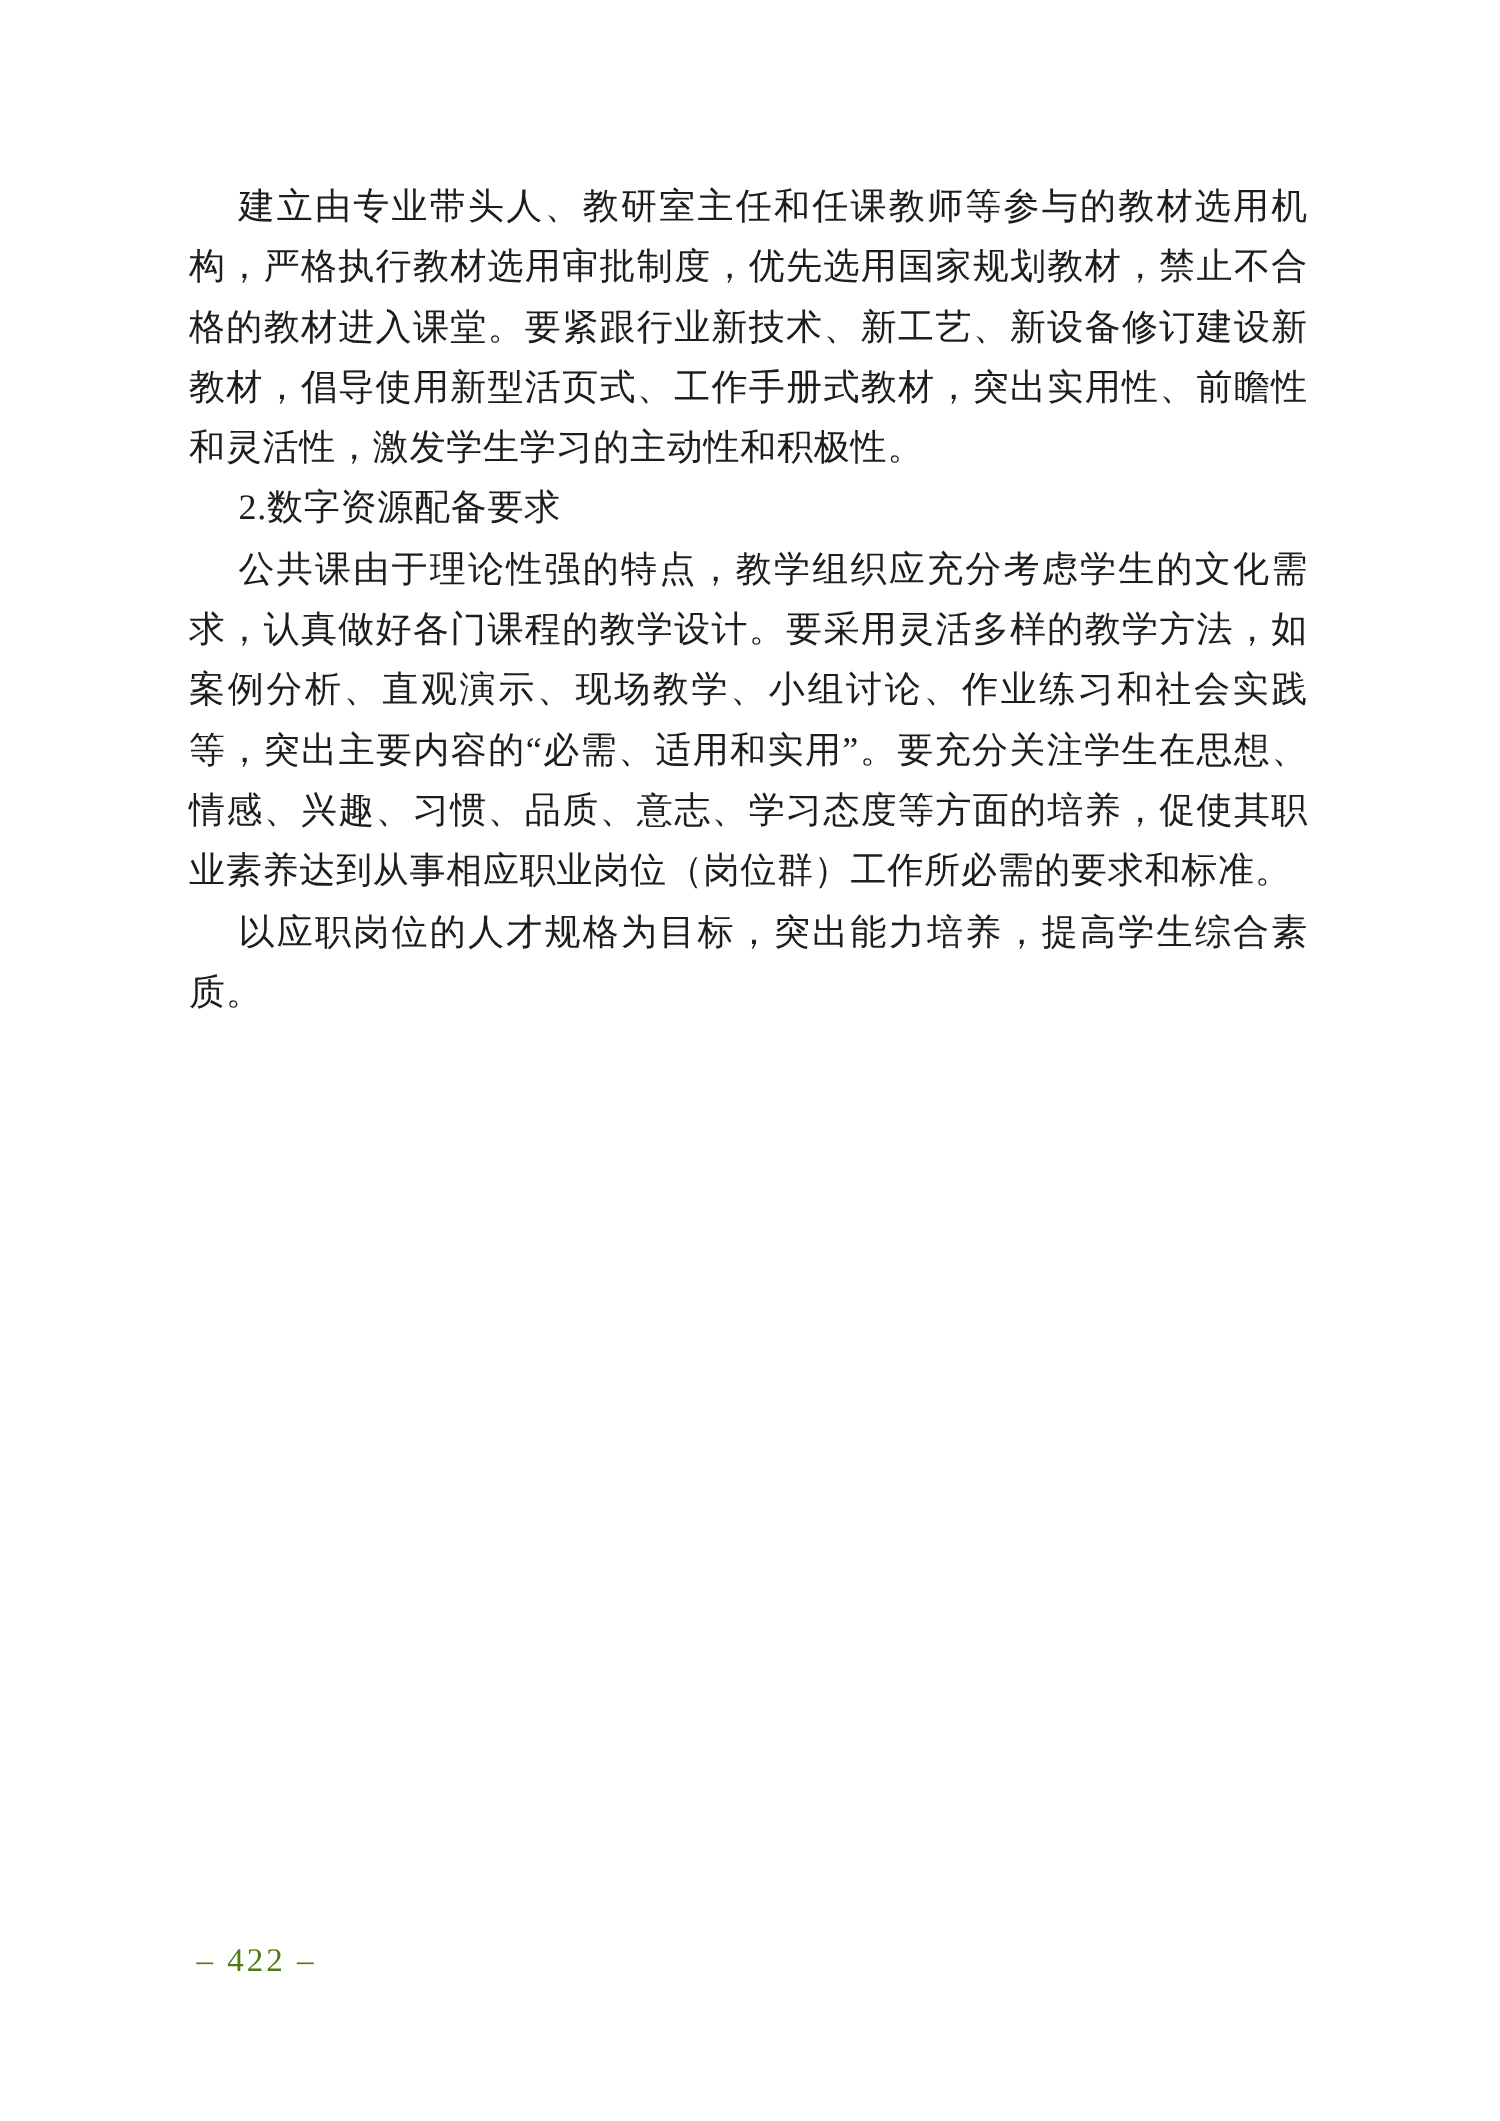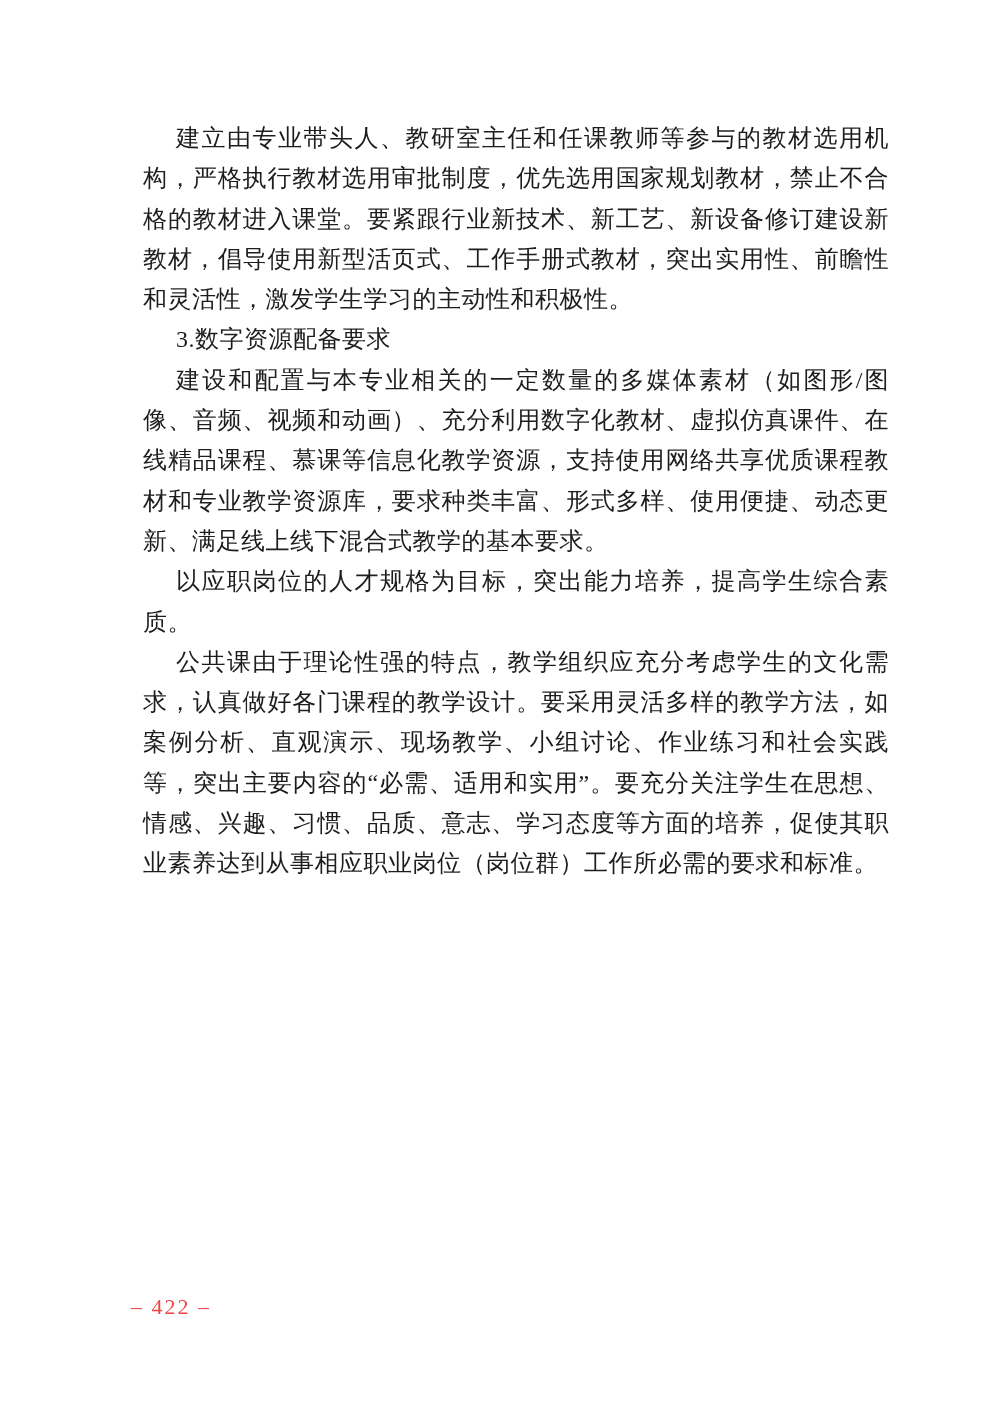--- a/index.html
+++ b/index.html
@@ -11,21 +11,21 @@
     position: relative;
     width: 1000px;
     height: 1414px;
     background: #ffffff;
     overflow: hidden;
     color: #1d1d1d;
     font-family: "Liberation Serif", "DejaVu Serif", serif;
   }
   .page-body {
     position: absolute;
-    left: 143px;
+    left: 126px;
     top: 118px;
     width: 746px;
   }
   .page-body p,
   .page-body h3 {
     margin: 0;
     padding: 0;
     font-size: 24px;
     line-height: 40.3px;
     font-weight: normal;
@@ -43,29 +43,28 @@
     text-indent: 33px;
     font-weight: bold;
     font-family: "Liberation Sans", "DejaVu Sans", sans-serif;
   }
   .page-number {
     position: absolute;
     left: 131px;
     top: 1294px;
     font-size: 22px;
     letter-spacing: 2px;
-    color: #ef4444;
+    color: #4d7c0f;
     font-family: "Liberation Serif", "DejaVu Serif", serif;
   }
 </style>
 </head>
 <body>
 
 <div class="page">
   <div class="page-body">
     <p class="para">建立由专业带头人、教研室主任和任课教师等参与的教材选用机构，严格执行教材选用审批制度，优先选用国家规划教材，禁止不合格的教材进入课堂。要紧跟行业新技术、新工艺、新设备修订建设新教材，倡导使用新型活页式、工作手册式教材，突出实用性、前瞻性和灵活性，激发学生学习的主动性和积极性。</p>
-    <p class="subheading">3.数字资源配备要求</p>
-    <p class="para">建设和配置与本专业相关的一定数量的多媒体素材（如图形/图像、音频、视频和动画）、充分利用数字化教材、虚拟仿真课件、在线精品课程、慕课等信息化教学资源，支持使用网络共享优质课程教材和专业教学资源库，要求种类丰富、形式多样、使用便捷、动态更新、满足线上线下混合式教学的基本要求。</p>
+    <p class="subheading">2.数字资源配备要求</p>
+    <p class="para">公共课由于理论性强的特点，教学组织应充分考虑学生的文化需求，认真做好各门课程的教学设计。要采用灵活多样的教学方法，如案例分析、直观演示、现场教学、小组讨论、作业练习和社会实践等，突出主要内容的“必需、适用和实用”。要充分关注学生在思想、情感、兴趣、习惯、品质、意志、学习态度等方面的培养，促使其职业素养达到从事相应职业岗位（岗位群）工作所必需的要求和标准。</p>
     <p class="para">以应职岗位的人才规格为目标，突出能力培养，提高学生综合素质。</p>
-    <p class="para">公共课由于理论性强的特点，教学组织应充分考虑学生的文化需求，认真做好各门课程的教学设计。要采用灵活多样的教学方法，如案例分析、直观演示、现场教学、小组讨论、作业练习和社会实践等，突出主要内容的“必需、适用和实用”。要充分关注学生在思想、情感、兴趣、习惯、品质、意志、学习态度等方面的培养，促使其职业素养达到从事相应职业岗位（岗位群）工作所必需的要求和标准。</p>
   </div>
   <div class="page-number">– 422 –</div>
 </div>
 
 </body></html>

